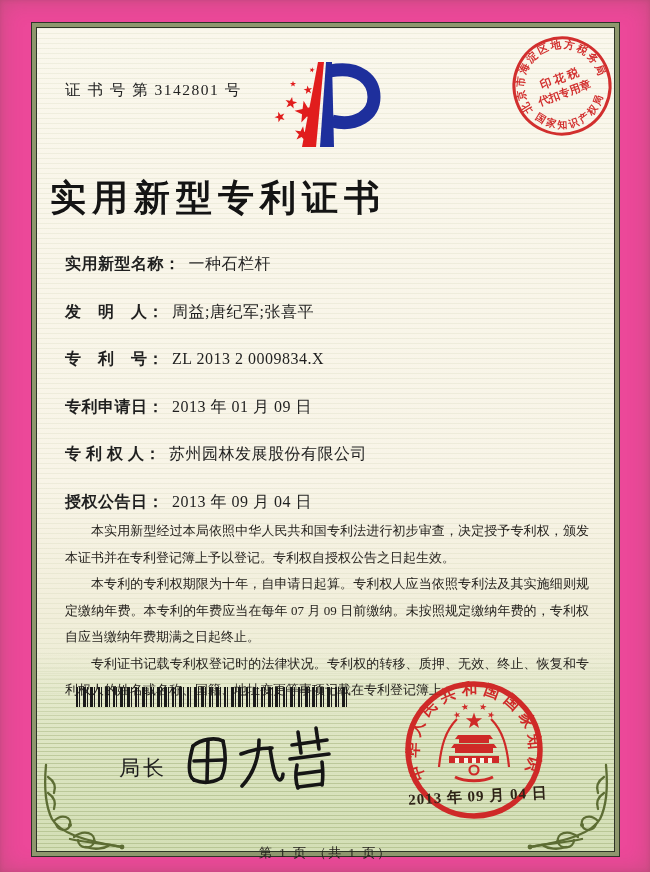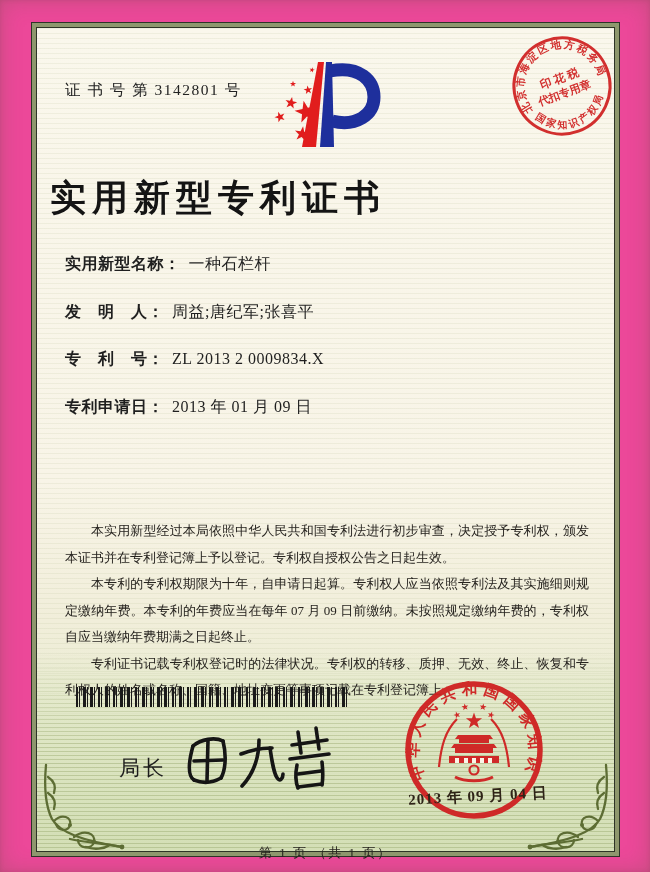--- a/index.html
+++ b/index.html
@@ -79,20 +79,22 @@
       <path d="M74,14 C104,8 118,24 118,40 C118,58 100,70 76,64" fill="none" stroke="#1e2f9c" stroke-width="13"></path>
     </svg>
 
     <div class="title">实用新型专利证书</div>
 
     <div class="fields">
       <div class="field-row"><span class="lab">实用新型名称：</span><span class="val">一种石栏杆</span></div>
       <div class="field-row"><span class="lab">发　明　人：</span><span class="val">周益;唐纪军;张喜平</span></div>
       <div class="field-row"><span class="lab">专　利　号：</span><span class="val">ZL 2013 2 0009834.X</span></div>
       <div class="field-row"><span class="lab">专利申请日：</span><span class="val">2013 年 01 月 09 日</span></div>
+      <div class="field-row"><span class="lab">专 利 权 人：</span><span class="val">苏州园林发展股份有限公司</span></div>
+      <div class="field-row"><span class="lab">授权公告日：</span><span class="val">2013 年 09 月 04 日</span></div>
     </div>
 
     <div class="body-text">
       <p>本实用新型经过本局依照中华人民共和国专利法进行初步审查，决定授予专利权，颁发本证书并在专利登记簿上予以登记。专利权自授权公告之日起生效。</p>
       <p>本专利的专利权期限为十年，自申请日起算。专利权人应当依照专利法及其实施细则规定缴纳年费。本专利的年费应当在每年 07 月 09 日前缴纳。未按照规定缴纳年费的，专利权自应当缴纳年费期满之日起终止。</p>
       <p>专利证书记载专利权登记时的法律状况。专利权的转移、质押、无效、终止、恢复和专利权人的姓名或名称、国籍、地址变更等事项记载在专利登记簿上。</p>
     </div>
 
     <div class="barcode"></div>
 

